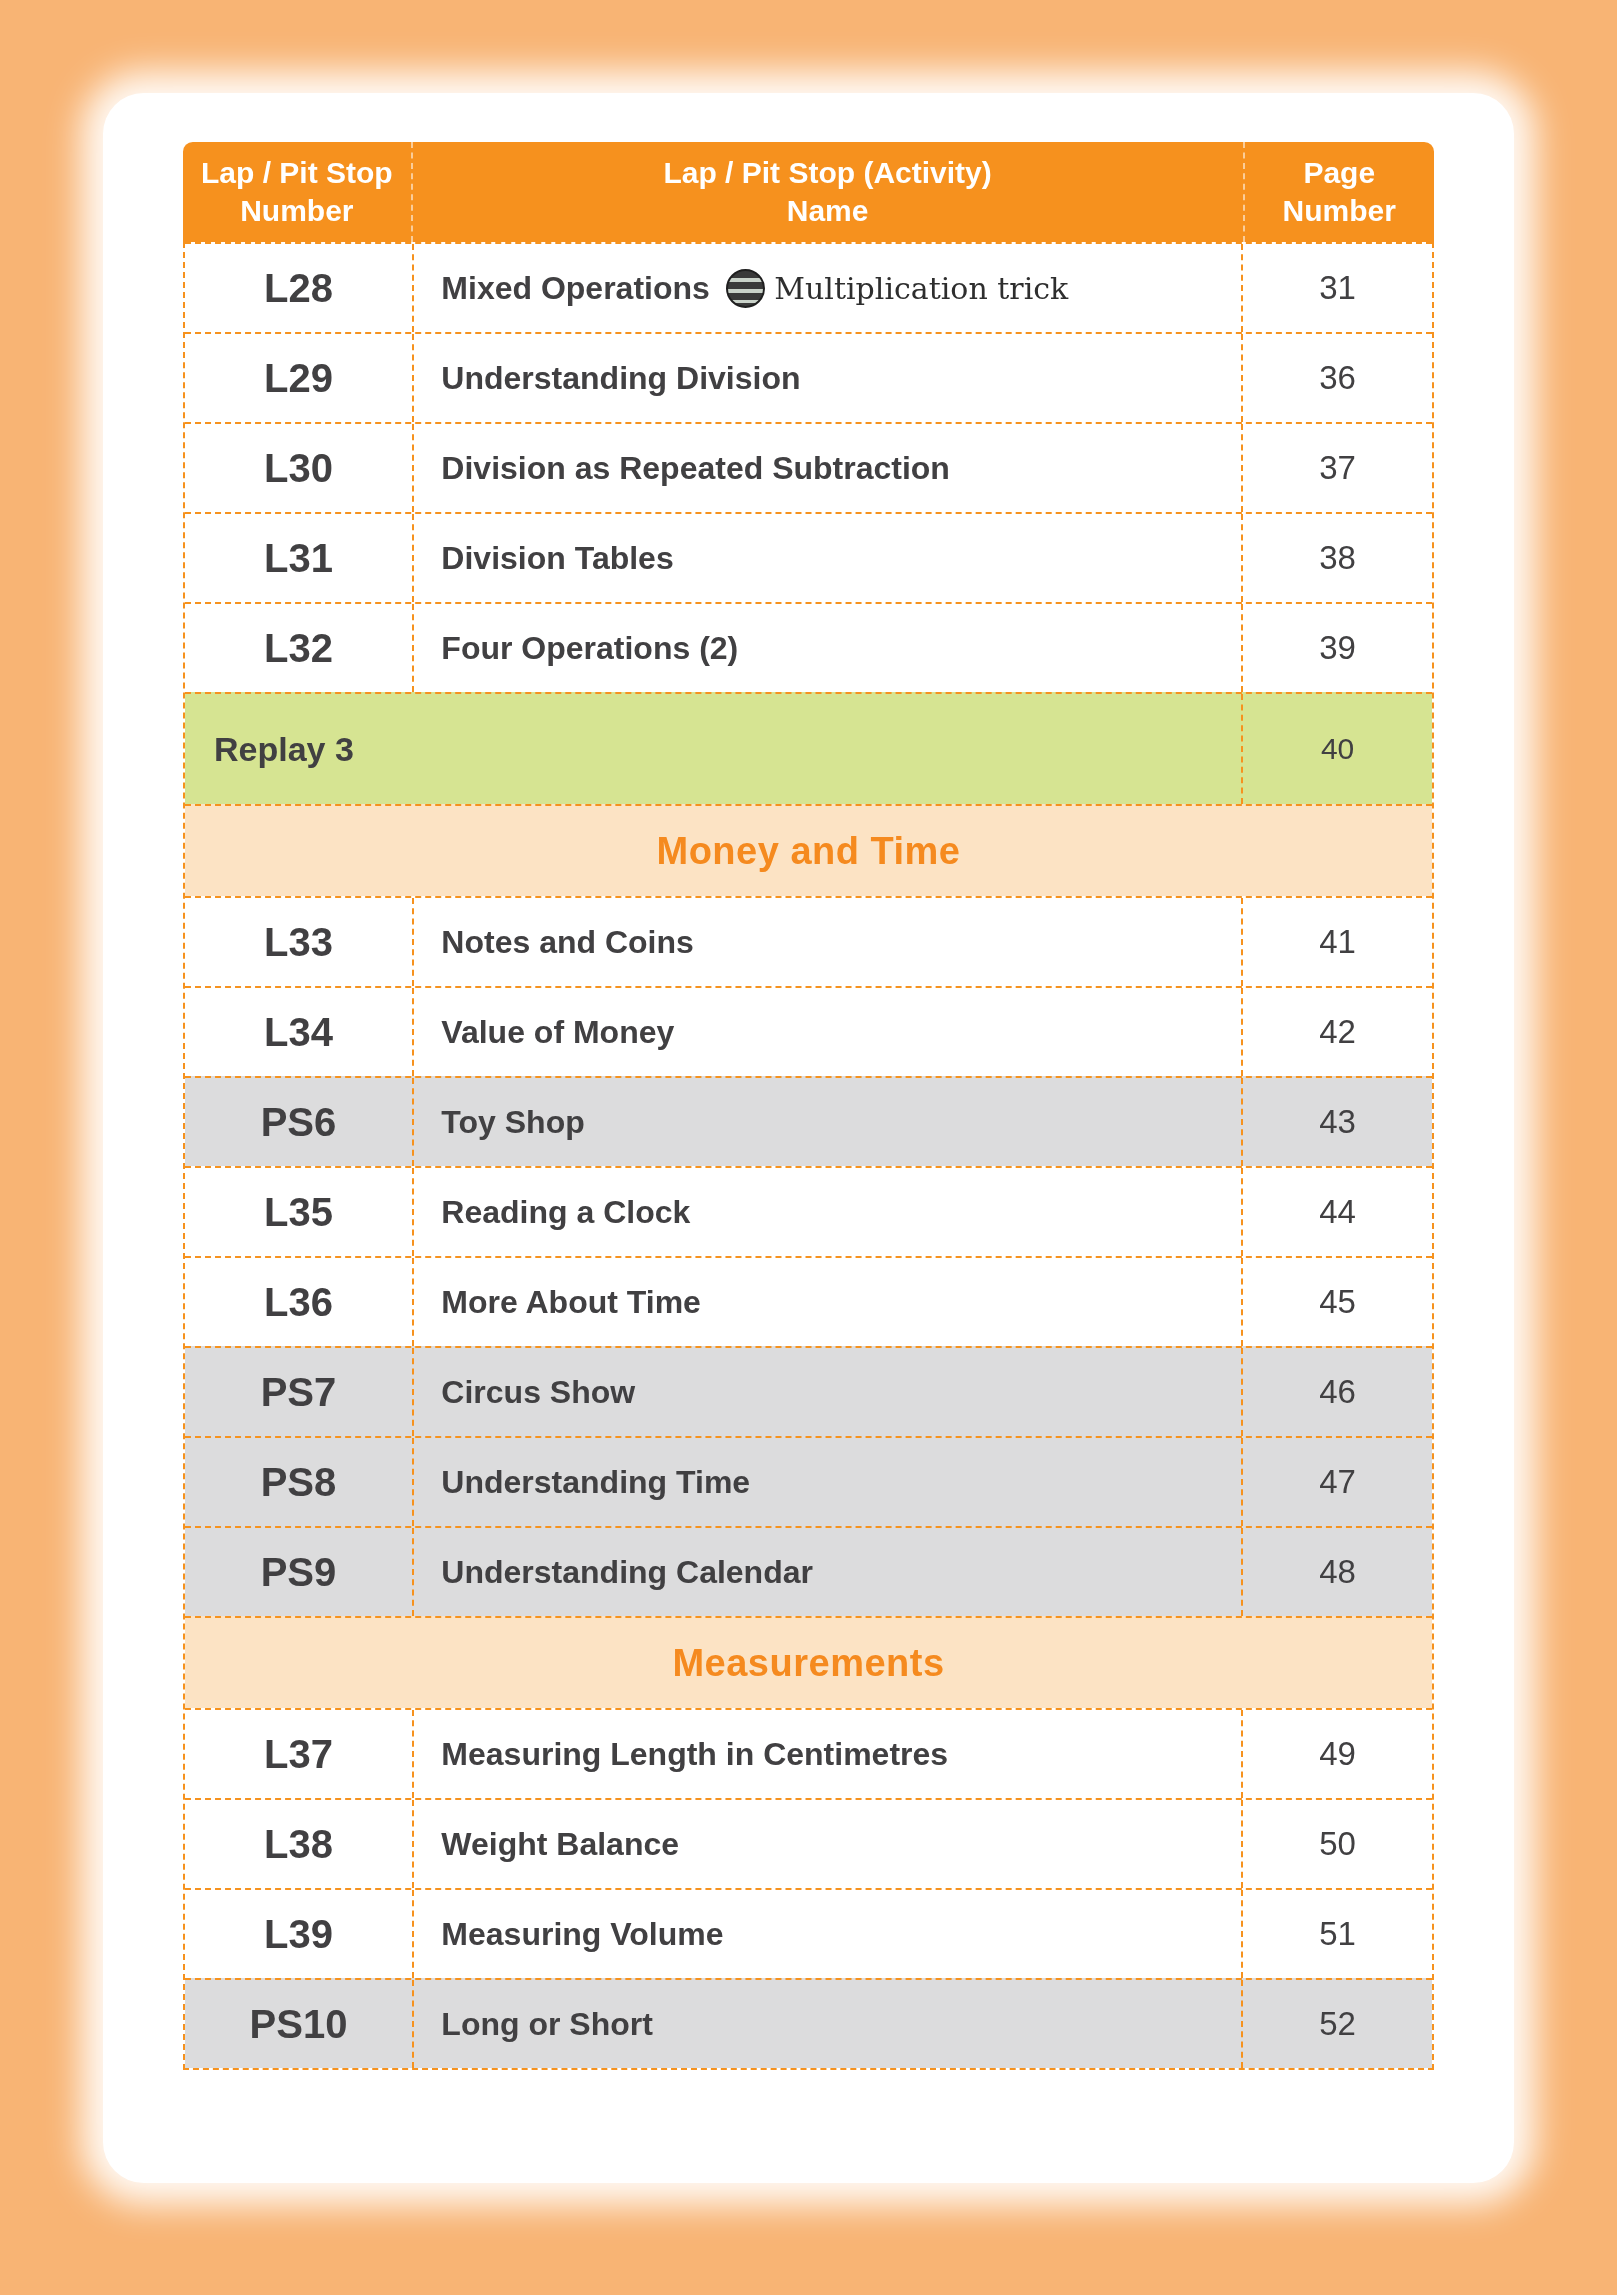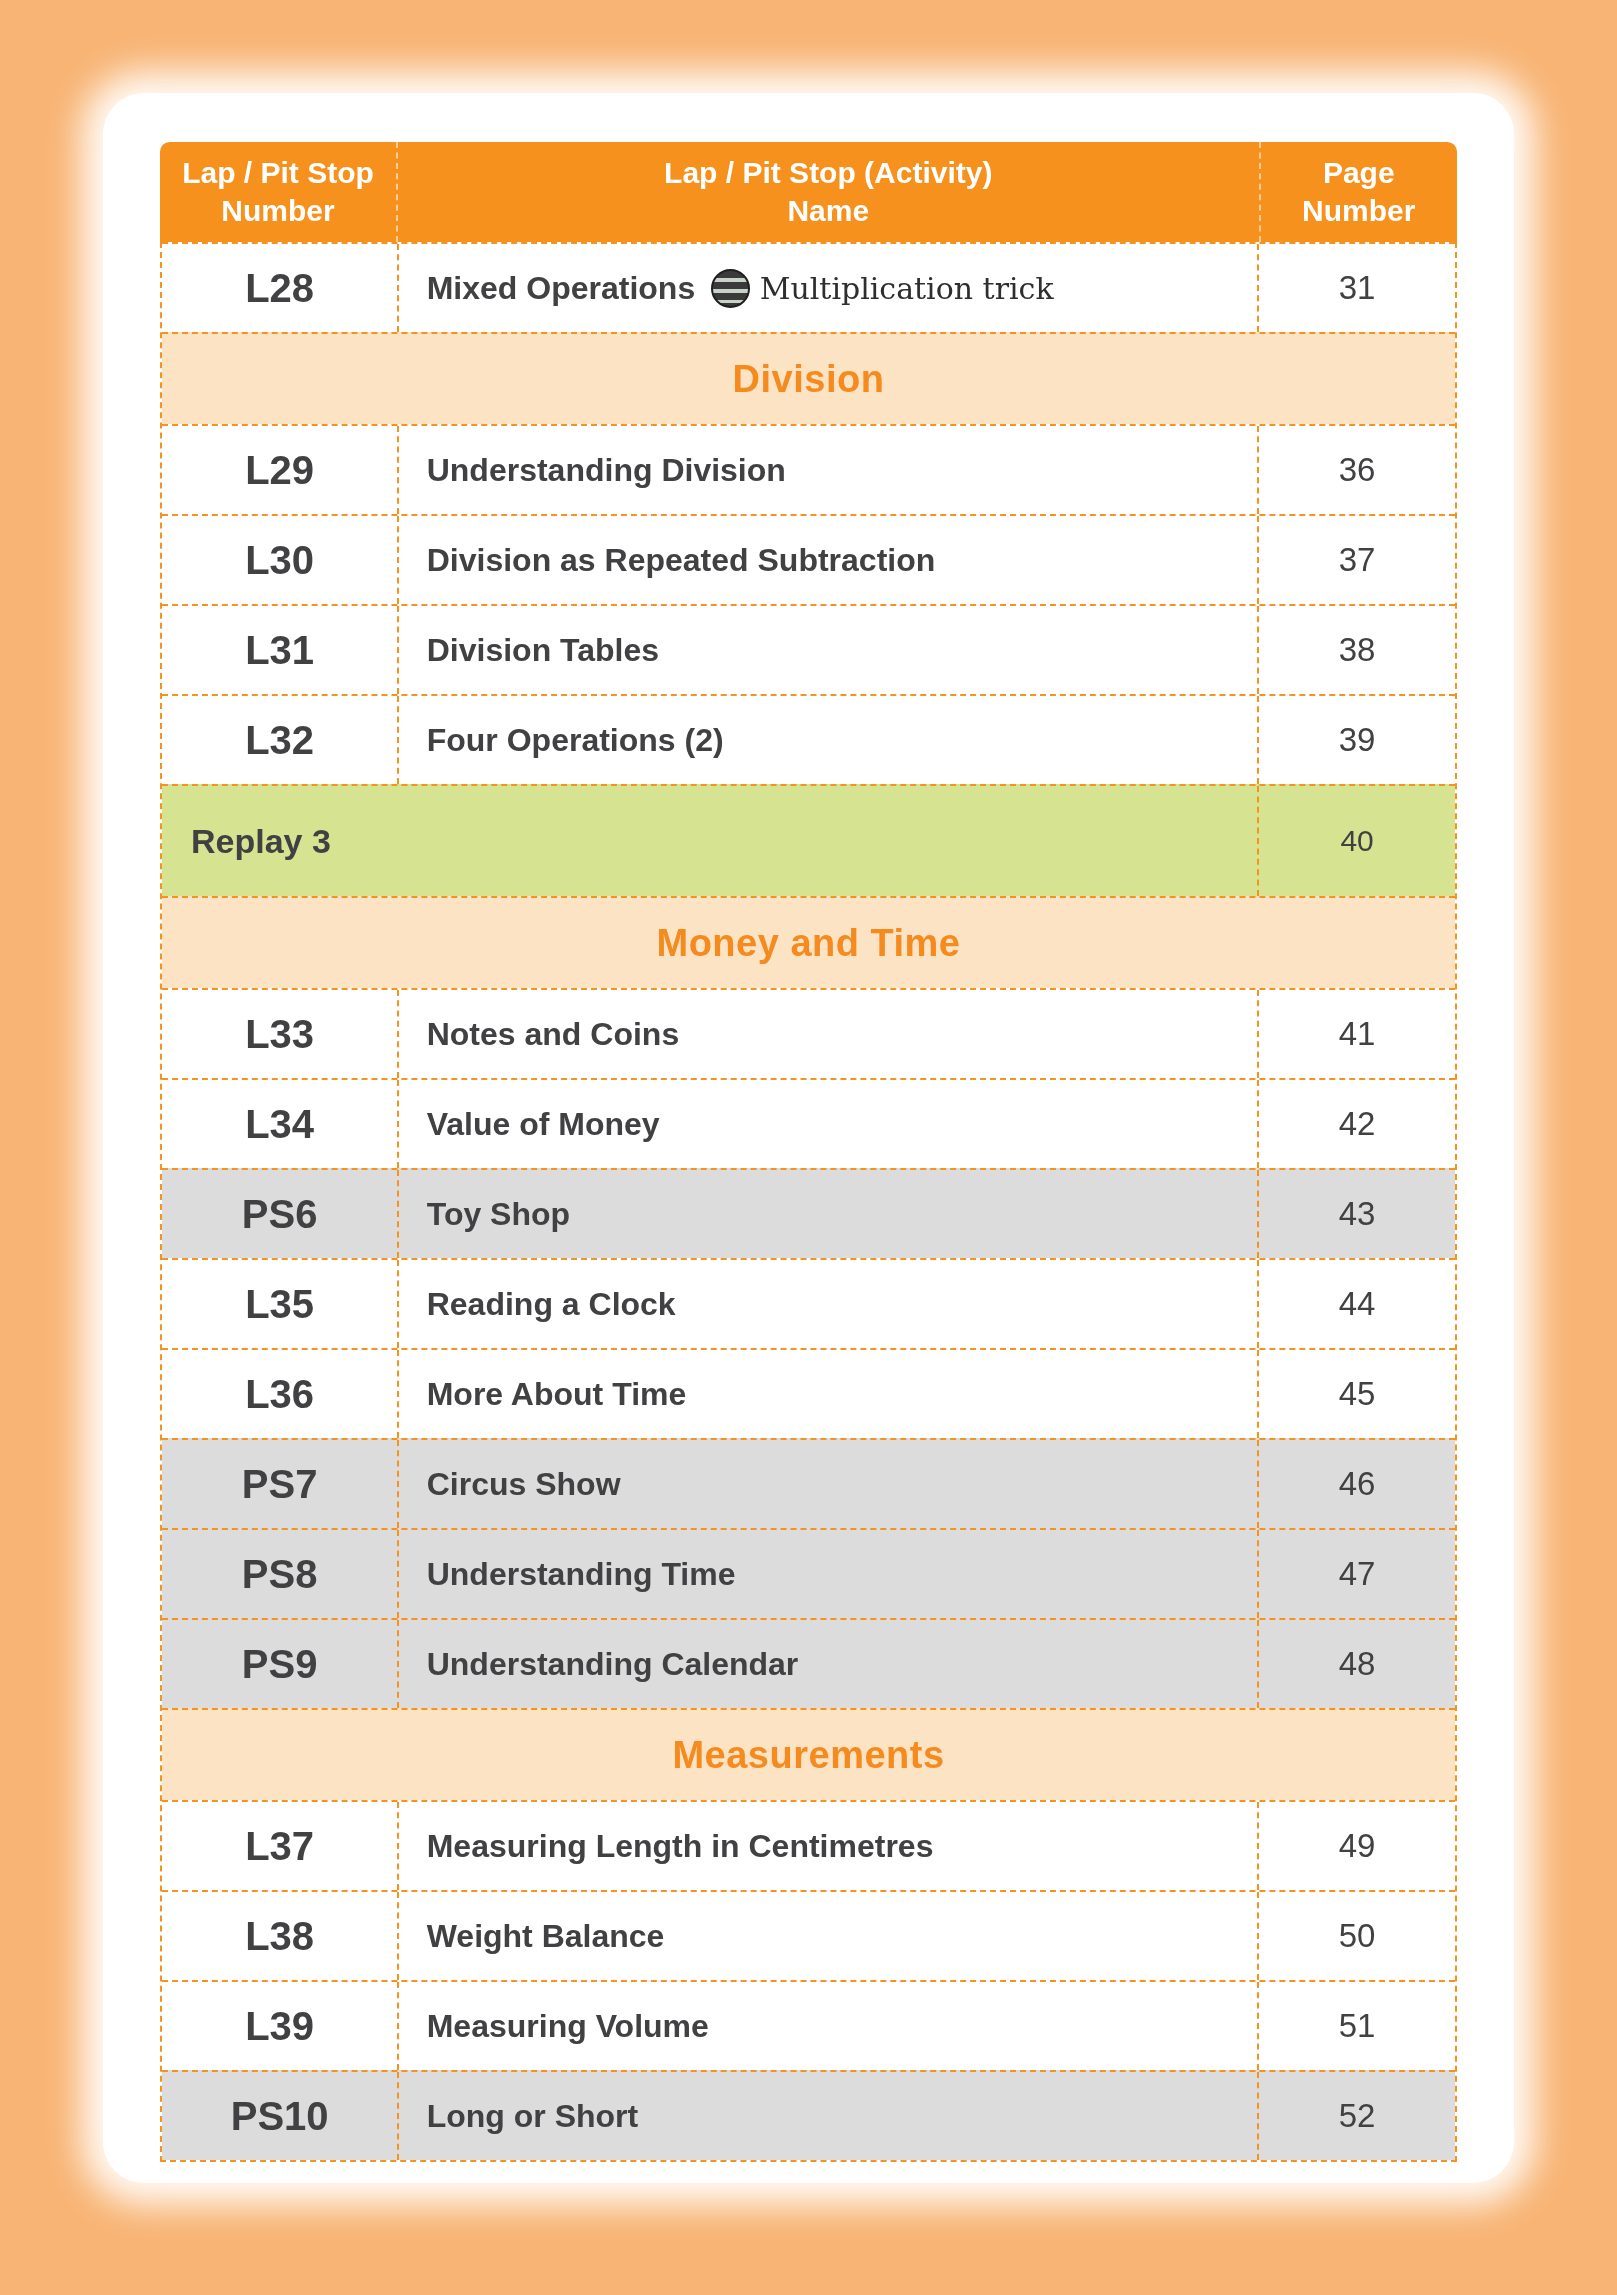--- a/index.html
+++ b/index.html
@@ -11,21 +11,21 @@
     font-family: "Liberation Sans", sans-serif;
     position: relative;
   }
 
   .panel {
     position: absolute;
     left: 103px; right: 103px; top: 93px; bottom: 113px;
     background: var(--panel-bg, #FFFFFF);
     border-radius: 41px;
     box-shadow: 0 0 35px 21.6px rgba(255,255,255,0.92);
-    padding: 49px 57px;
+    padding: 49px 80px;
   }
 
   .toc-table { width: 100%; }
 
   
   .thead {
     display: grid;
     grid-template-columns: 18.2% 66.5% 1fr;
     height: 100px;
     background: var(--header-bg, #F6911E);
@@ -149,23 +149,20 @@
           <div class="num-cell">L28</div>
           <div class="name-cell">
             <span>Mixed Operations</span>
             <span class="trick-wrap">
               <span class="trick-icon"></span>
               <span class="trick-text">Multiplication trick</span>
             </span>
           </div>
           <div class="page-cell">31</div>
         </div>
-        <div class="row section-row">
-          <div class="section-title">Division</div>
-        </div>
         <div class="row entry-row">
           <div class="num-cell">L29</div>
           <div class="name-cell">
             <span>Understanding Division</span>
           </div>
           <div class="page-cell">36</div>
         </div>
         <div class="row entry-row">
           <div class="num-cell">L30</div>
           <div class="name-cell">

